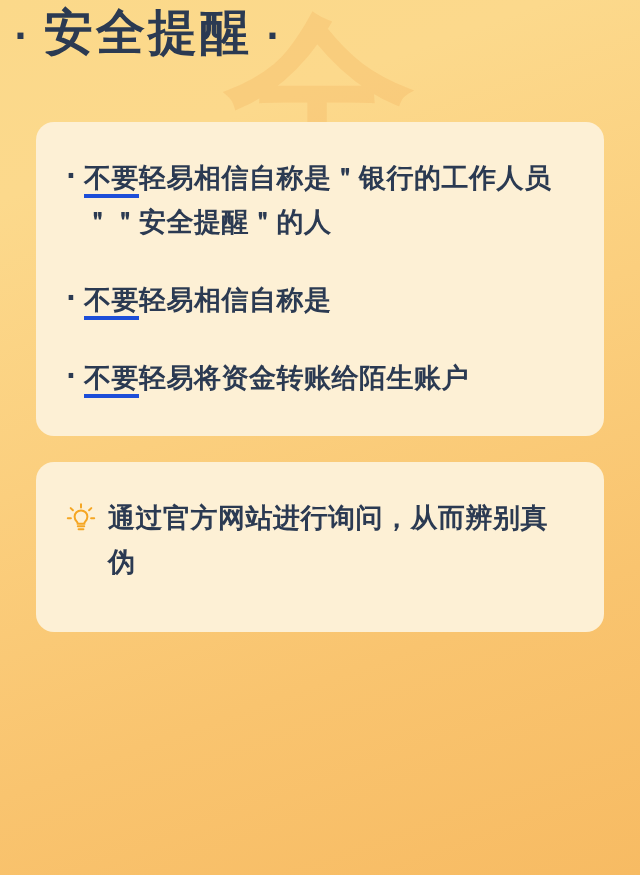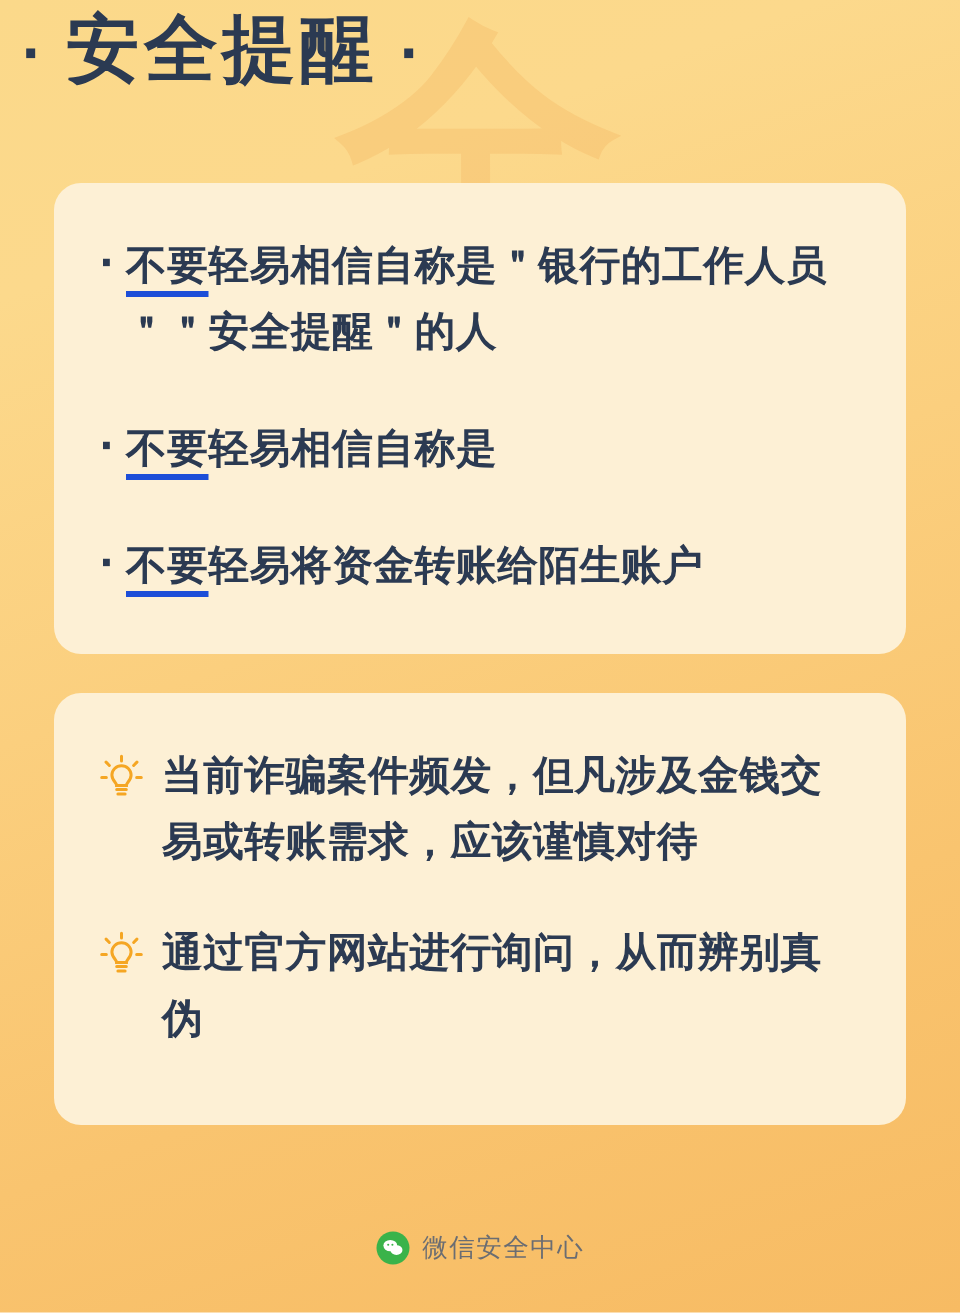--- a/index.html
+++ b/index.html
@@ -160,53 +160,30 @@
 
     <div class="rule">
       <span class="bullet">·</span>
       <div class="rule-text"><span class="u">不要</span><span>轻易将资金转账给陌生账户</span></div>
     </div>
 
   </div>
 
   <div class="card tips">
 
-    <div class="tip">
-      <span class="tip-icon">
-        <svg width="30" height="32" viewBox="0 0 30 32" aria-hidden="true">
-          <g fill="none" stroke="#f5a623" stroke-width="2" stroke-linecap="round">
-            <path d="M15 8.5c-3.6 0-6.4 2.8-6.4 6.2 0 2.3 1.2 3.8 2.2 5 .6.7.9 1.2.9 2h6.6c0-.8.3-1.3.9-2 1-1.2 2.2-2.7 2.2-5 0-3.4-2.8-6.2-6.4-6.2z"></path>
-            <path d="M11.8 24.3h6.4M12.6 27.3h4.8"></path>
-            <path d="M15 2.2v3.2M4.7 6.1l2.2 2.2M25.3 6.1l-2.2 2.2M1.8 16.3h3.1M25.1 16.3h3.1"></path>
-          </g>
-        </svg>
-      </span>
-      <div class="tip-text">当前诈骗案件频发，但凡涉及金钱交易或转账需求，应该谨慎对待</div>
-    </div>
 
     <div class="tip">
       <span class="tip-icon">
         <svg width="30" height="32" viewBox="0 0 30 32" aria-hidden="true">
           <g fill="none" stroke="#f5a623" stroke-width="2" stroke-linecap="round">
             <path d="M15 8.5c-3.6 0-6.4 2.8-6.4 6.2 0 2.3 1.2 3.8 2.2 5 .6.7.9 1.2.9 2h6.6c0-.8.3-1.3.9-2 1-1.2 2.2-2.7 2.2-5 0-3.4-2.8-6.2-6.4-6.2z"></path>
             <path d="M11.8 24.3h6.4M12.6 27.3h4.8"></path>
             <path d="M15 2.2v3.2M4.7 6.1l2.2 2.2M25.3 6.1l-2.2 2.2M1.8 16.3h3.1M25.1 16.3h3.1"></path>
           </g>
         </svg>
       </span>
       <div class="tip-text">通过官方网站进行询问，从而辨别真伪</div>
     </div>
 
   </div>
 
-  <div class="footer">
-    <span class="footer-logo">
-      <svg width="14" height="12" viewBox="0 0 14 12" aria-hidden="true">
-        <ellipse cx="5.2" cy="4.4" rx="4.6" ry="3.8" fill="#ffffff"></ellipse>
-        <ellipse cx="9.3" cy="7.4" rx="4.0" ry="3.3" fill="#ffffff"></ellipse>
-        <circle cx="3.8" cy="3.8" r="0.7" fill="#3ab34a"></circle>
-        <circle cx="6.6" cy="3.8" r="0.7" fill="#3ab34a"></circle>
-      </svg>
-    </span>
-    <span class="footer-text">微信安全中心</span>
-  </div>
 
 </div>
 
 </body></html>

